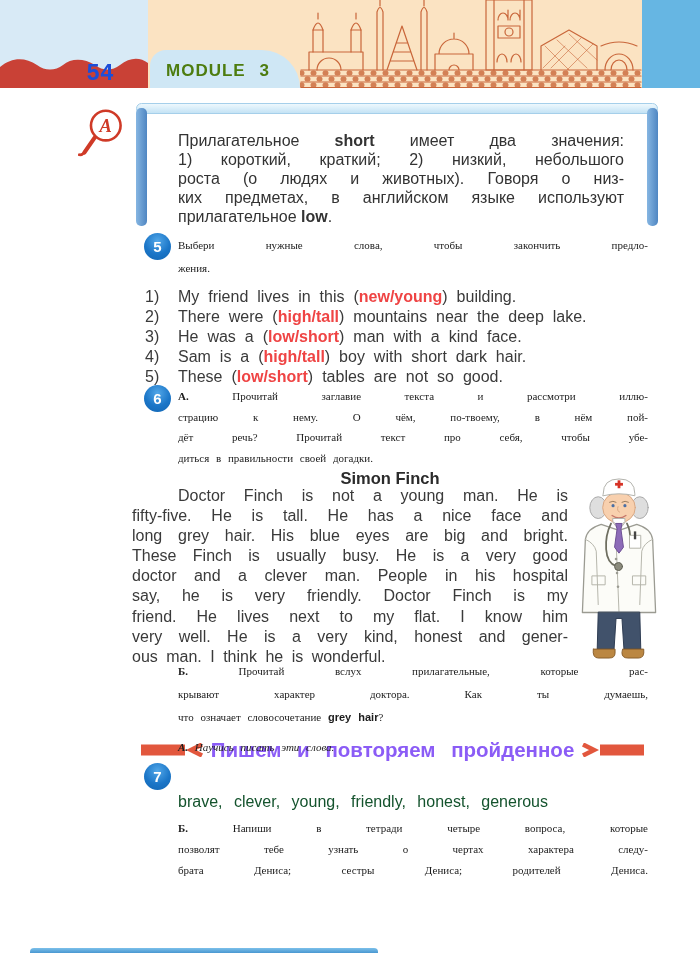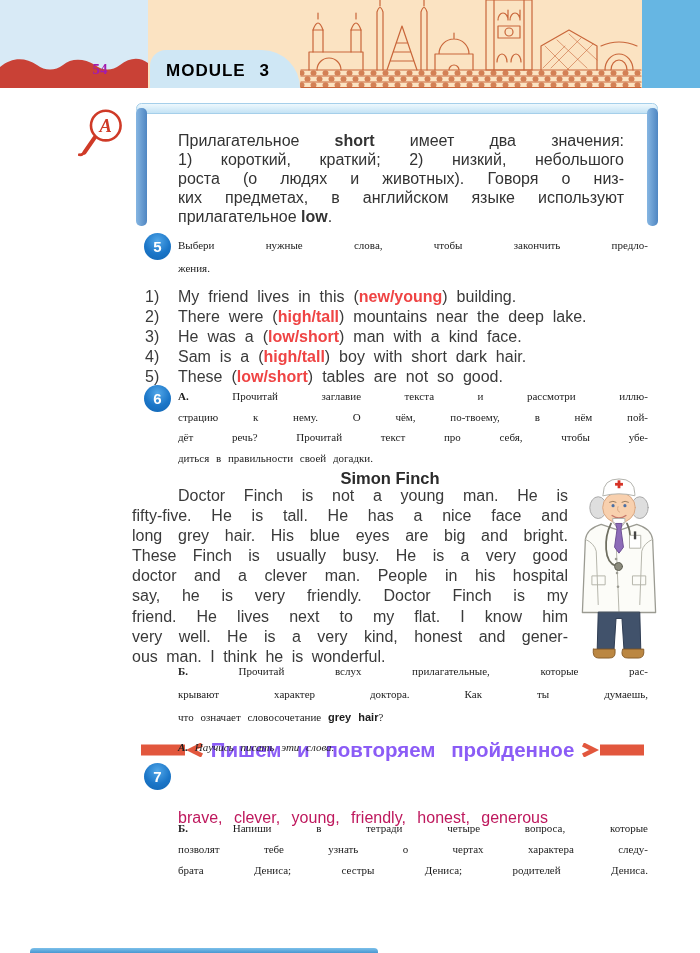--- a/index.html
+++ b/index.html
@@ -6,25 +6,25 @@
   .page{position:relative;width:700px;height:953px;background:#ffffff;overflow:hidden;
         font-family:"Liberation Serif",serif;color:#1c1c1c;}
 
   
   .hdr{position:absolute;left:0;top:0;width:700px;height:88px;}
   .hdr-sky{position:absolute;left:0;top:0;width:148px;height:88px;background:#d8eaf6;}
   .hdr-tan{position:absolute;left:148px;top:0;width:494px;height:88px;background:#fbe3c2;overflow:hidden;}
   .hdr-blue{position:absolute;left:642px;top:0;width:58px;height:88px;background:#66b6e3;}
   .hdr-redband{position:absolute;left:0;top:55px;width:148px;height:33px;}
   .pagenum{position:absolute;left:72px;top:61px;width:56px;text-align:center;
-           font-family:Liberation Serif, serif;font-weight:bold;font-size:15px;color:#a21caf;z-index:3;}
+           font-family:Liberation Mono, monospace;font-weight:bold;font-size:23px;color:#1d4ed8;z-index:3;}
   .module-bubble{position:absolute;left:2px;top:50px;width:150px;height:38px;background:#cfe7f5;
                  border-radius:16px 38px 0 0;}
   .module-label{position:absolute;left:16px;top:11px;font-family:"Liberation Sans",sans-serif;
-                font-size:17px;font-weight:bold;color:#000000;letter-spacing:1px;word-spacing:8px;}
+                font-size:17px;font-weight:bold;color:#4d7c0f;letter-spacing:1px;word-spacing:8px;}
   .skyline{position:absolute;right:0;top:0;}
 
   
   .infobox-tube{position:absolute;left:136px;top:103px;width:522px;height:11px;border-radius:6px;
                 background:linear-gradient(#eef8fd,#c4e3f5);border:1px solid #a5cfea;box-sizing:border-box;}
   .infobox-bar{position:absolute;top:108px;width:11px;height:118px;border-radius:5px;
                background:linear-gradient(90deg,#86b6e2,#4f86c2);}
   .infobox-bar.left{left:136px;}
   .infobox-bar.right{left:647px;}
   .infobox-text{position:absolute;left:178px;top:131px;width:446px;
@@ -65,21 +65,21 @@
 
   
   .banner{position:absolute;left:130px;top:738px;width:525px;height:24px;
           display:flex;align-items:center;justify-content:center;gap:8px;}
   .banner-title{font-family:"Liberation Sans",sans-serif;font-weight:bold;font-size:20.5px;
                 color:#8b5cf6;word-spacing:10px;white-space:nowrap;}
 
   
   .ex7a{top:736px;line-height:22px;font-style:italic;}
   .words{position:absolute;left:178px;top:793px;width:470px;
-         font-family:"Liberation Sans",sans-serif;font-size:16px;color:#be185d;word-spacing:7px;margin-top:16px;}
+         font-family:"Liberation Sans",sans-serif;font-size:16px;color:#14532d;word-spacing:7px;}
   .ex7b{top:818px;line-height:21px;}
 
   .bottom-bar{position:absolute;left:30px;top:948px;width:348px;height:6px;
               border-radius:4px 4px 0 0;background:linear-gradient(#7cc0ea,#3f8fcc);}
 </style>
 </head>
 <body>
 
 <div class="page">
 

